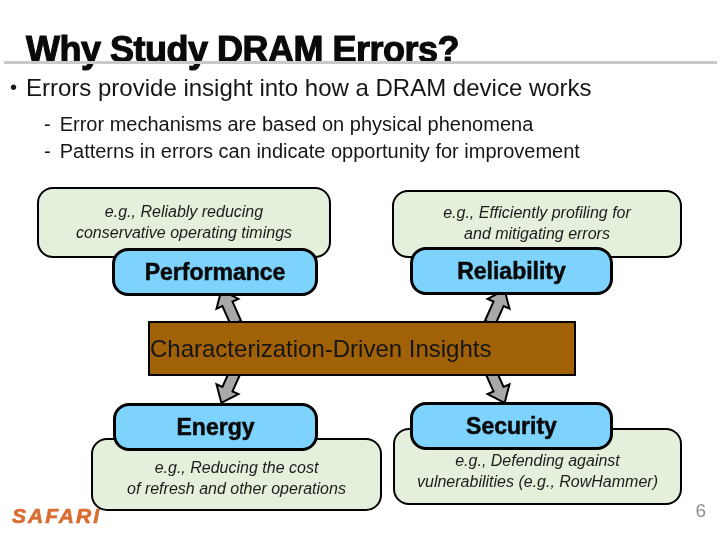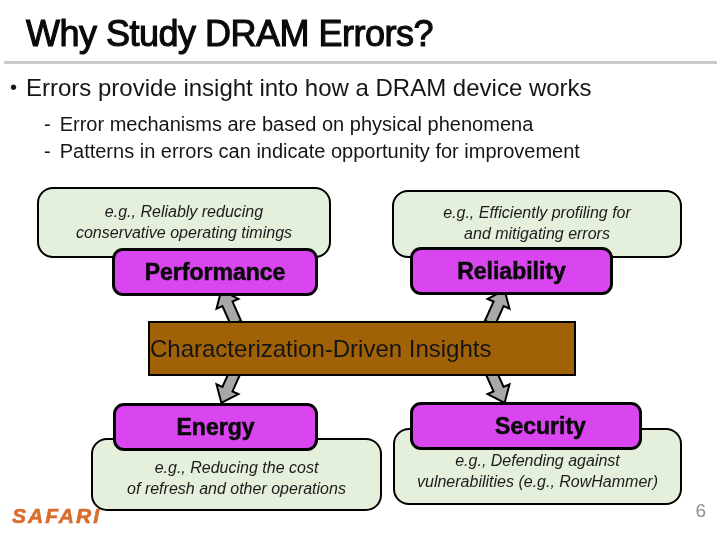--- a/index.html
+++ b/index.html
@@ -2,21 +2,21 @@
 <html><head>
 <meta charset="utf-8">
 <style>
   html,body{margin:0;padding:0;background:#fff;}
   .slide{
     position:relative;width:720px;height:540px;background:#ffffff;
     font-family:"Liberation Sans",sans-serif;color:#111;overflow:hidden;
   }
   
   .title{
-    position:absolute;left:26px;top:13px;font-size:36px;font-weight:400;
+    position:absolute;left:26px;top:29px;font-size:36px;font-weight:700;
     letter-spacing:-0.5px;color:#0a0a0a;-webkit-text-stroke:1.1px #0a0a0a;
     white-space:nowrap;
   }
   .title-rule{
     position:absolute;left:4px;right:3px;top:61px;height:3px;background:#c9c9c9;
   }
   
   .bullet-main{
     position:absolute;left:10px;top:74px;font-size:24px;color:#161616;
     white-space:nowrap;display:flex;align-items:baseline;
@@ -30,38 +30,38 @@
   .sub-0{top:113px;}
   .sub-1{top:140px;}
   
   .note-box{
     position:absolute;background:#E4EFDC;border:2.5px solid #000;border-radius:16px;
     display:flex;flex-direction:column;justify-content:center;align-items:center;
     font-size:16px;font-style:italic;color:#1c1c1c;line-height:21px;z-index:2;
     text-align:center;
   }
   .node-box{
-    position:absolute;background:#d946ef;border:3px solid #000;border-radius:11px;
+    position:absolute;background:#7dd3fc;border:3px solid #000;border-radius:16px;
     display:flex;justify-content:center;align-items:center;
     font-size:23px;font-weight:700;color:#0a0a0a;-webkit-text-stroke:0.5px #0a0a0a;
     z-index:3;
   }
   .center-box{
     position:absolute;left:148px;top:321px;width:424px;height:51px;
     background:#a16207;border:2.5px solid #000;
     display:flex;align-items:center;
     font-size:24px;color:#151515;z-index:3;
   }
   .note-tl{left:37px;top:187px;width:290px;height:65px;padding-bottom:2px;}
   .node-performance{left:112px;top:248px;width:200px;height:42px;}
   .note-tr{left:392px;top:190px;width:286px;height:62px;padding-bottom:2px;}
   .node-reliability{left:410px;top:247px;width:197px;height:42px;}
   .node-energy{left:113px;top:403px;width:199px;height:42px;}
   .note-bl{left:43px;top:438px;width:287px;height:62px;padding-top:7px;margin-left:48px;}
-  .node-security{left:410px;top:402px;width:197px;height:42px;padding-left:29px;}
+  .node-security{left:410px;top:402px;width:197px;height:42px;}
   .note-br{left:393px;top:428px;width:285px;height:65px;padding-top:8px;}
   
   .arrow-layer{position:absolute;left:0;top:0;width:720px;height:540px;z-index:1;}
   
   .logo{
     position:absolute;left:12px;top:504px;font-size:21px;font-weight:800;
     font-style:italic;letter-spacing:2px;color:#D96C2F;
     -webkit-text-stroke:0.6px #D96C2F;
   }
   .page-number{

